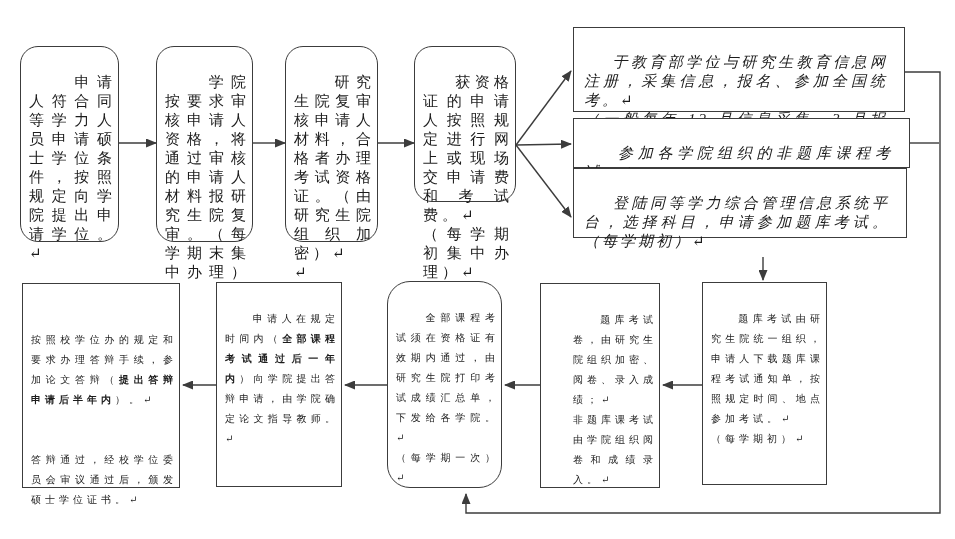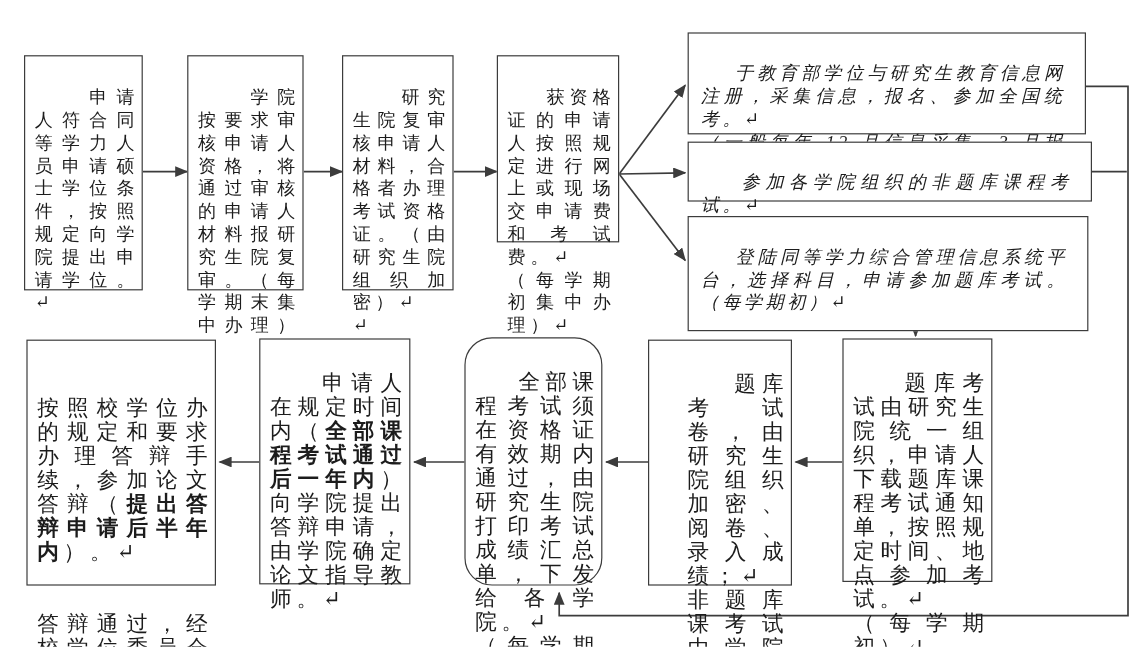--- a/index.html
+++ b/index.html
@@ -6,23 +6,23 @@
   #canvas{
     position:relative;width:955px;height:539px;background:#fff;
     font-family:"Liberation Serif","DejaVu Serif",serif;
     color:var(--text-color,#1c1c1c);
   }
   .box{
     position:absolute;box-sizing:border-box;background:#fff;
     border:1.5px solid var(--border-color,#3d3d3d);
     white-space:pre-wrap;text-align:justify;line-break:auto;word-break:normal;
   }
-  .vbox{font-size:15px;letter-spacing:4px;line-height:19px;padding:7px 2px 4px 8px;}
+  .vbox{font-size:15px;letter-spacing:4px;line-height:19px;padding:7px 2px 4px 8px;border-radius:18px;}
   .wbox{font-size:15px;letter-spacing:3px;line-height:19px;padding:6px 16px 4px 10px;font-style:italic;}
-  .bbox{font-size:18px;letter-spacing:4px;line-height:20px;padding:6px 2px 4px 8px;}
+  .bbox{font-size:10px;letter-spacing:4px;line-height:20px;padding:6px 2px 4px 8px;}
   .box b{font-weight:bold;}
   #wires{position:absolute;left:0;top:0;width:955px;height:539px;}
   #wires line,#wires path{stroke:var(--border-color,#2a2a2a);stroke-width:1.4;fill:none;}
   #wires .head{fill:var(--border-color,#1a1a1a);stroke:none;}
 </style>
 </head>
 <body>
 
 <div id="canvas">
 
@@ -72,21 +72,21 @@
 
   <div class="box wbox" style="left:573px;top:27px;width:332px;height:85px;line-height:19px;">
     <span>于教育部学位与研究生教育信息网注册，采集信息，报名、参加全国统考。↵
 （一般每年 12 月信息采集，3 月报名，5 月考试）↵</span>
   </div>
 
   <div class="box wbox" style="left:573px;top:118px;width:337px;height:50px;">
     <span>参加各学院组织的非题库课程考试。↵</span>
   </div>
 
-  <div class="box wbox" style="left:573px;top:180px;width:334px;height:96px;">
+  <div class="box wbox" style="left:573px;top:168px;width:334px;height:70px;">
     <span>登陆同等学力综合管理信息系统平台，选择科目，申请参加题库考试。（每学期初）↵</span>
   </div>
 
   <div class="box bbox" style="left:702px;top:282px;width:125px;height:203px;">
     <span>题库考试由研究生院统一组织，申请人下载题库课程考试通知单，按照规定时间、地点参加考试。↵
 （每学期初）↵</span>
   </div>
 
   <div class="box bbox" style="left:540px;top:283px;width:120px;height:205px;padding-left:32px;">
     <span>题库考试卷，由研究生院组织加密、阅卷、录入成绩；↵

